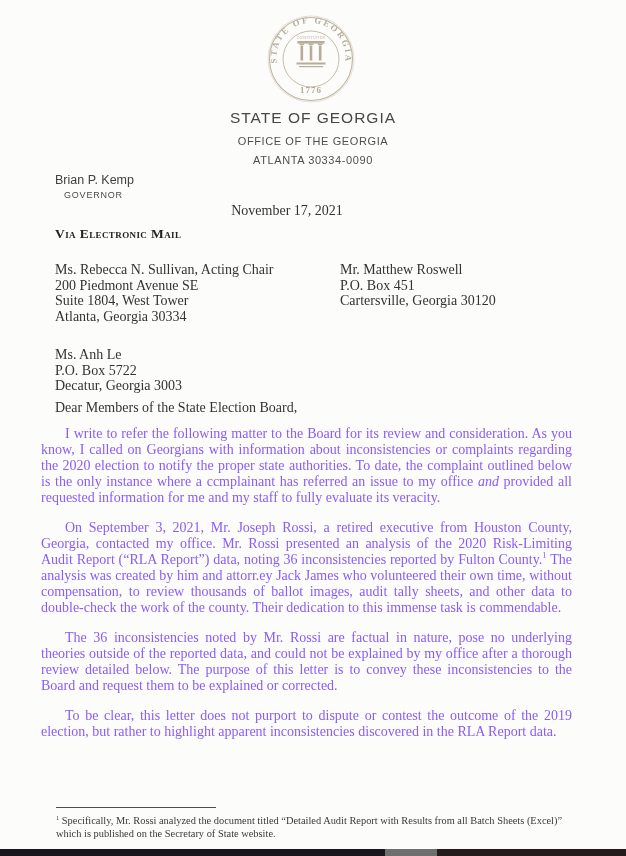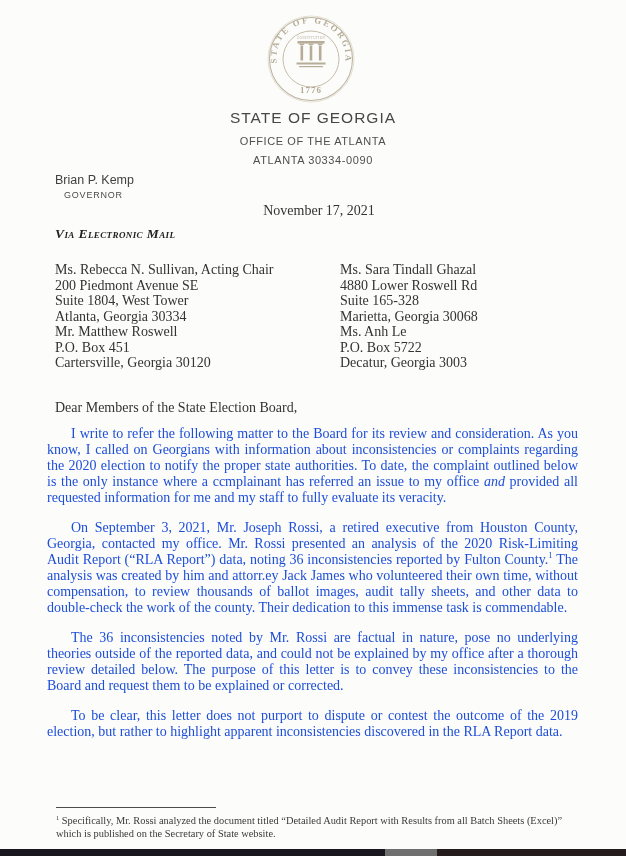--- a/index.html
+++ b/index.html
@@ -16,31 +16,31 @@
   .seal{position:absolute;top:14px;left:266px;width:90px;height:90px;opacity:.85;}
   .org{position:absolute;top:110px;left:0;width:626px;text-align:center;
        font-family:"Liberation Sans", sans-serif;color:#474747;}
   .org-name{font-size:15.5px;letter-spacing:1px;line-height:16px;}
   .org-office{font-size:11px;letter-spacing:.6px;margin-top:9px;line-height:12px;color:#4f4f4f;}
   .org-address{font-size:11px;letter-spacing:.6px;margin-top:7px;line-height:12px;color:#4f4f4f;}
   .governor{position:absolute;top:173px;left:55px;
        font-family:"Liberation Sans", sans-serif;color:#414141;}
   .gov-name{font-size:12.5px;line-height:14px;}
   .gov-title{font-size:9px;letter-spacing:.8px;margin:3px 0 0 9px;color:#4a4a4a;}
-  .date{position:absolute;top:203px;left:0;width:574px;text-align:center;font-size:14px;color:#333;padding-left:32px;}
-  .via{position:absolute;top:226px;left:55px;font-size:13.5px;font-weight:bold;font-style:italic;
+  .date{position:absolute;top:203px;left:0;width:574px;text-align:center;font-size:14px;color:#333;}
+  .via{position:absolute;top:226px;left:55px;font-size:13.5px;font-weight:bold;
        font-variant:small-caps;letter-spacing:.4px;color:#222;}
   
   .recipients{position:absolute;top:262px;left:55px;width:500px;
-       display:grid;grid-template-columns:285px 1fr;row-gap:0;
+       display:grid;grid-template-columns:285px 1fr;row-gap:23px;
        font-size:14px;line-height:15.5px;color:#333;}
   
   .salutation{position:absolute;top:400px;left:55px;font-size:14px;color:#333;text-align:center;}
-  .body-text{position:absolute;top:426px;left:47px;width:531px;
-       font-size:14px;line-height:16px;text-align:justify;color:#1d4ed8;}
+  .body-text{position:absolute;top:426px;left:41px;width:531px;
+       font-size:14px;line-height:16px;text-align:justify;color:#8b5cf6;}
   .body-text p{margin:0 0 14px 0;text-indent:24px;}
   .body-text sup, .footnote-text sup{font-size:.62em;vertical-align:super;line-height:0;}
   
   .footnote{position:absolute;top:807px;left:56px;width:528px;color:#3a3a3a;}
   .footnote-rule{width:160px;border-top:1.3px solid #4c4c4c;margin-bottom:6px;}
   .footnote-text{font-size:10.4px;line-height:13.2px;text-align:left;}
   
   .bottom-bar{position:absolute;left:0;bottom:0;width:626px;height:7px;background:#1a1620;}
   .bar-right{position:absolute;left:437px;top:0;height:7px;width:189px;background:#241c1c;}
   .bar-segment{position:absolute;left:385px;top:0;height:7px;width:52px;background:#6f6f6f;}
@@ -68,45 +68,39 @@
       <rect x="42.7" y="29.6" width="4.6" height="1.4"></rect>
       <rect x="51.9" y="29.6" width="4.6" height="1.4"></rect>
       <rect x="30.5" y="48.5" width="29" height="2"></rect>
       <rect x="33" y="52" width="24" height="1.2"></rect>
     </g>
     <text x="45" y="79" text-anchor="middle" font-family="Liberation Serif, serif" font-size="9" font-weight="bold" letter-spacing="1" fill="#a89d85">1776</text>
   </svg>
 
   <div class="org">
     <div class="org-name">STATE OF GEORGIA</div>
-    <div class="org-office">OFFICE OF THE ATLANTA</div>
+    <div class="org-office">OFFICE OF THE GEORGIA</div>
     <div class="org-address">ATLANTA 30334-0090</div>
   </div>
 
   <div class="governor">
     <div class="gov-name">Brian P. Kemp</div>
     <div class="gov-title">GOVERNOR</div>
   </div>
 
   <div class="date">November 17, 2021</div>
 
   <div class="via">Via Electronic Mail</div>
 
   <div class="recipients">
     <div class="recipient-block">
         <div>Ms. Rebecca N. Sullivan, Acting Chair</div>
         <div>200 Piedmont Avenue SE</div>
         <div>Suite 1804, West Tower</div>
         <div>Atlanta, Georgia 30334</div>
-      </div>
-    <div class="recipient-block">
-        <div>Ms. Sara Tindall Ghazal</div>
-        <div>4880 Lower Roswell Rd</div>
-        <div>Suite 165-328</div>
-        <div>Marietta, Georgia 30068</div>
       </div>
     <div class="recipient-block">
         <div>Mr. Matthew Roswell</div>
         <div>P.O. Box 451</div>
         <div>Cartersville, Georgia 30120</div>
       </div>
     <div class="recipient-block">
         <div>Ms. Anh Le</div>
         <div>P.O. Box 5722</div>
         <div>Decatur, Georgia 3003</div>

